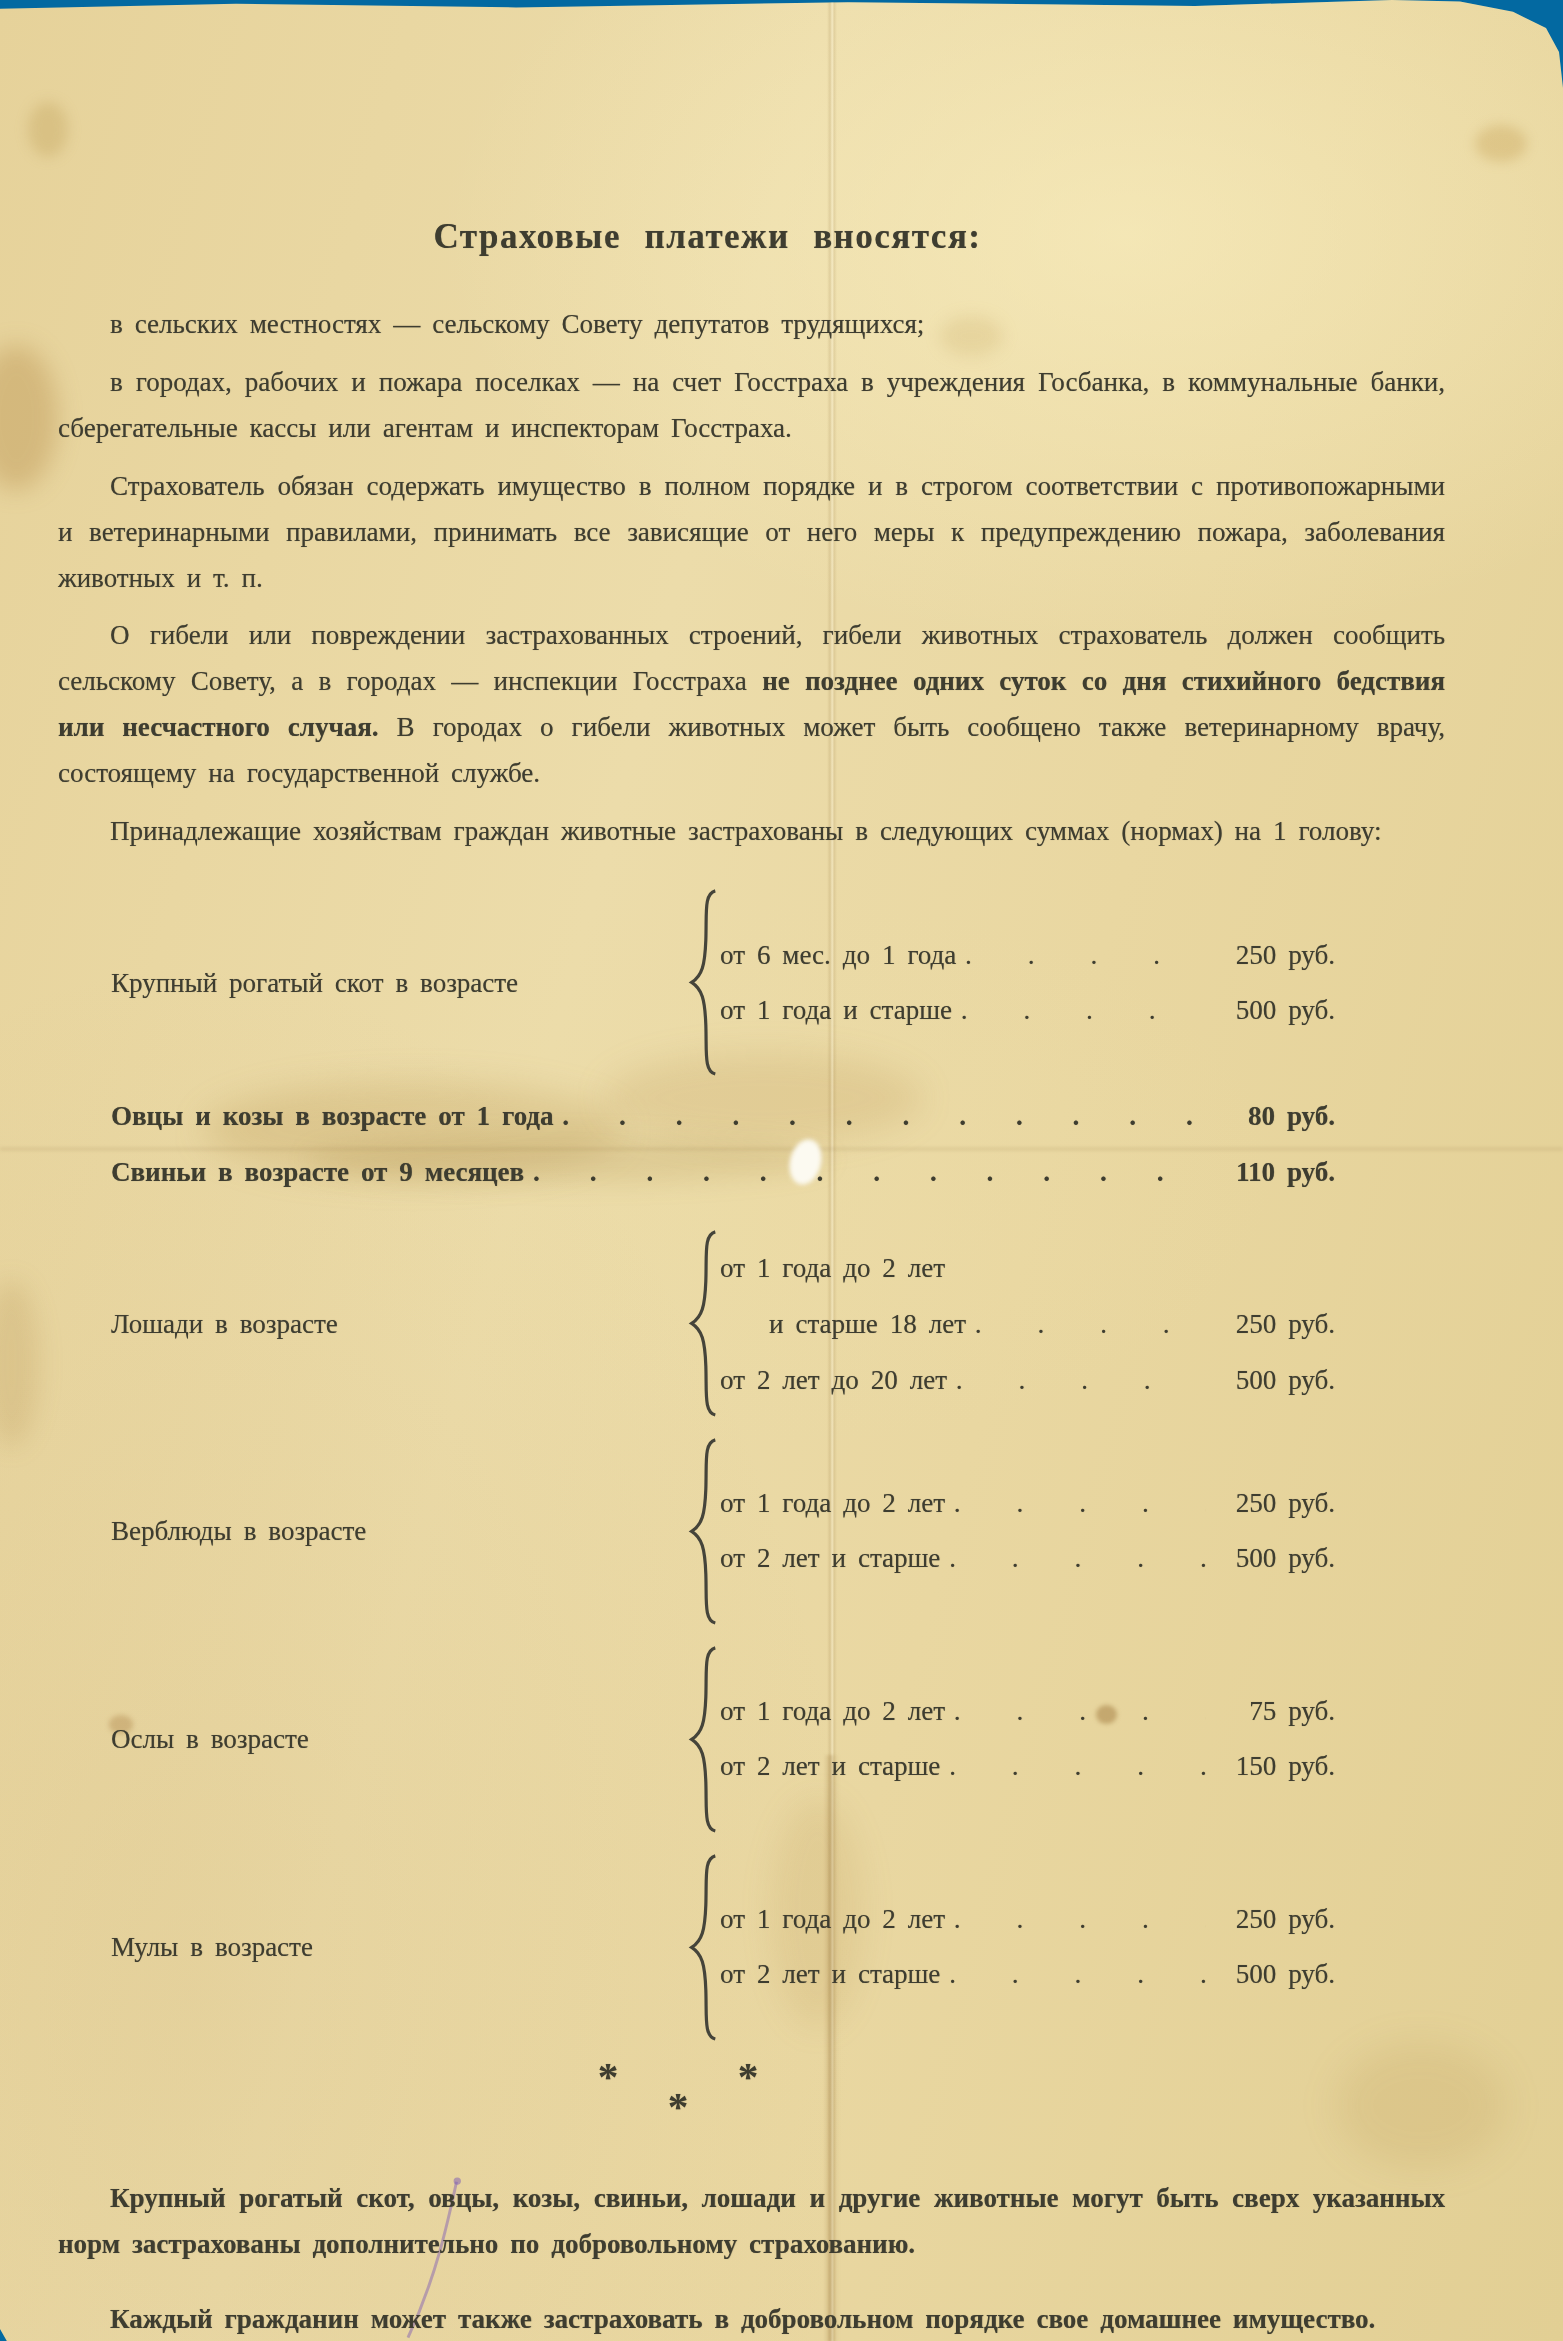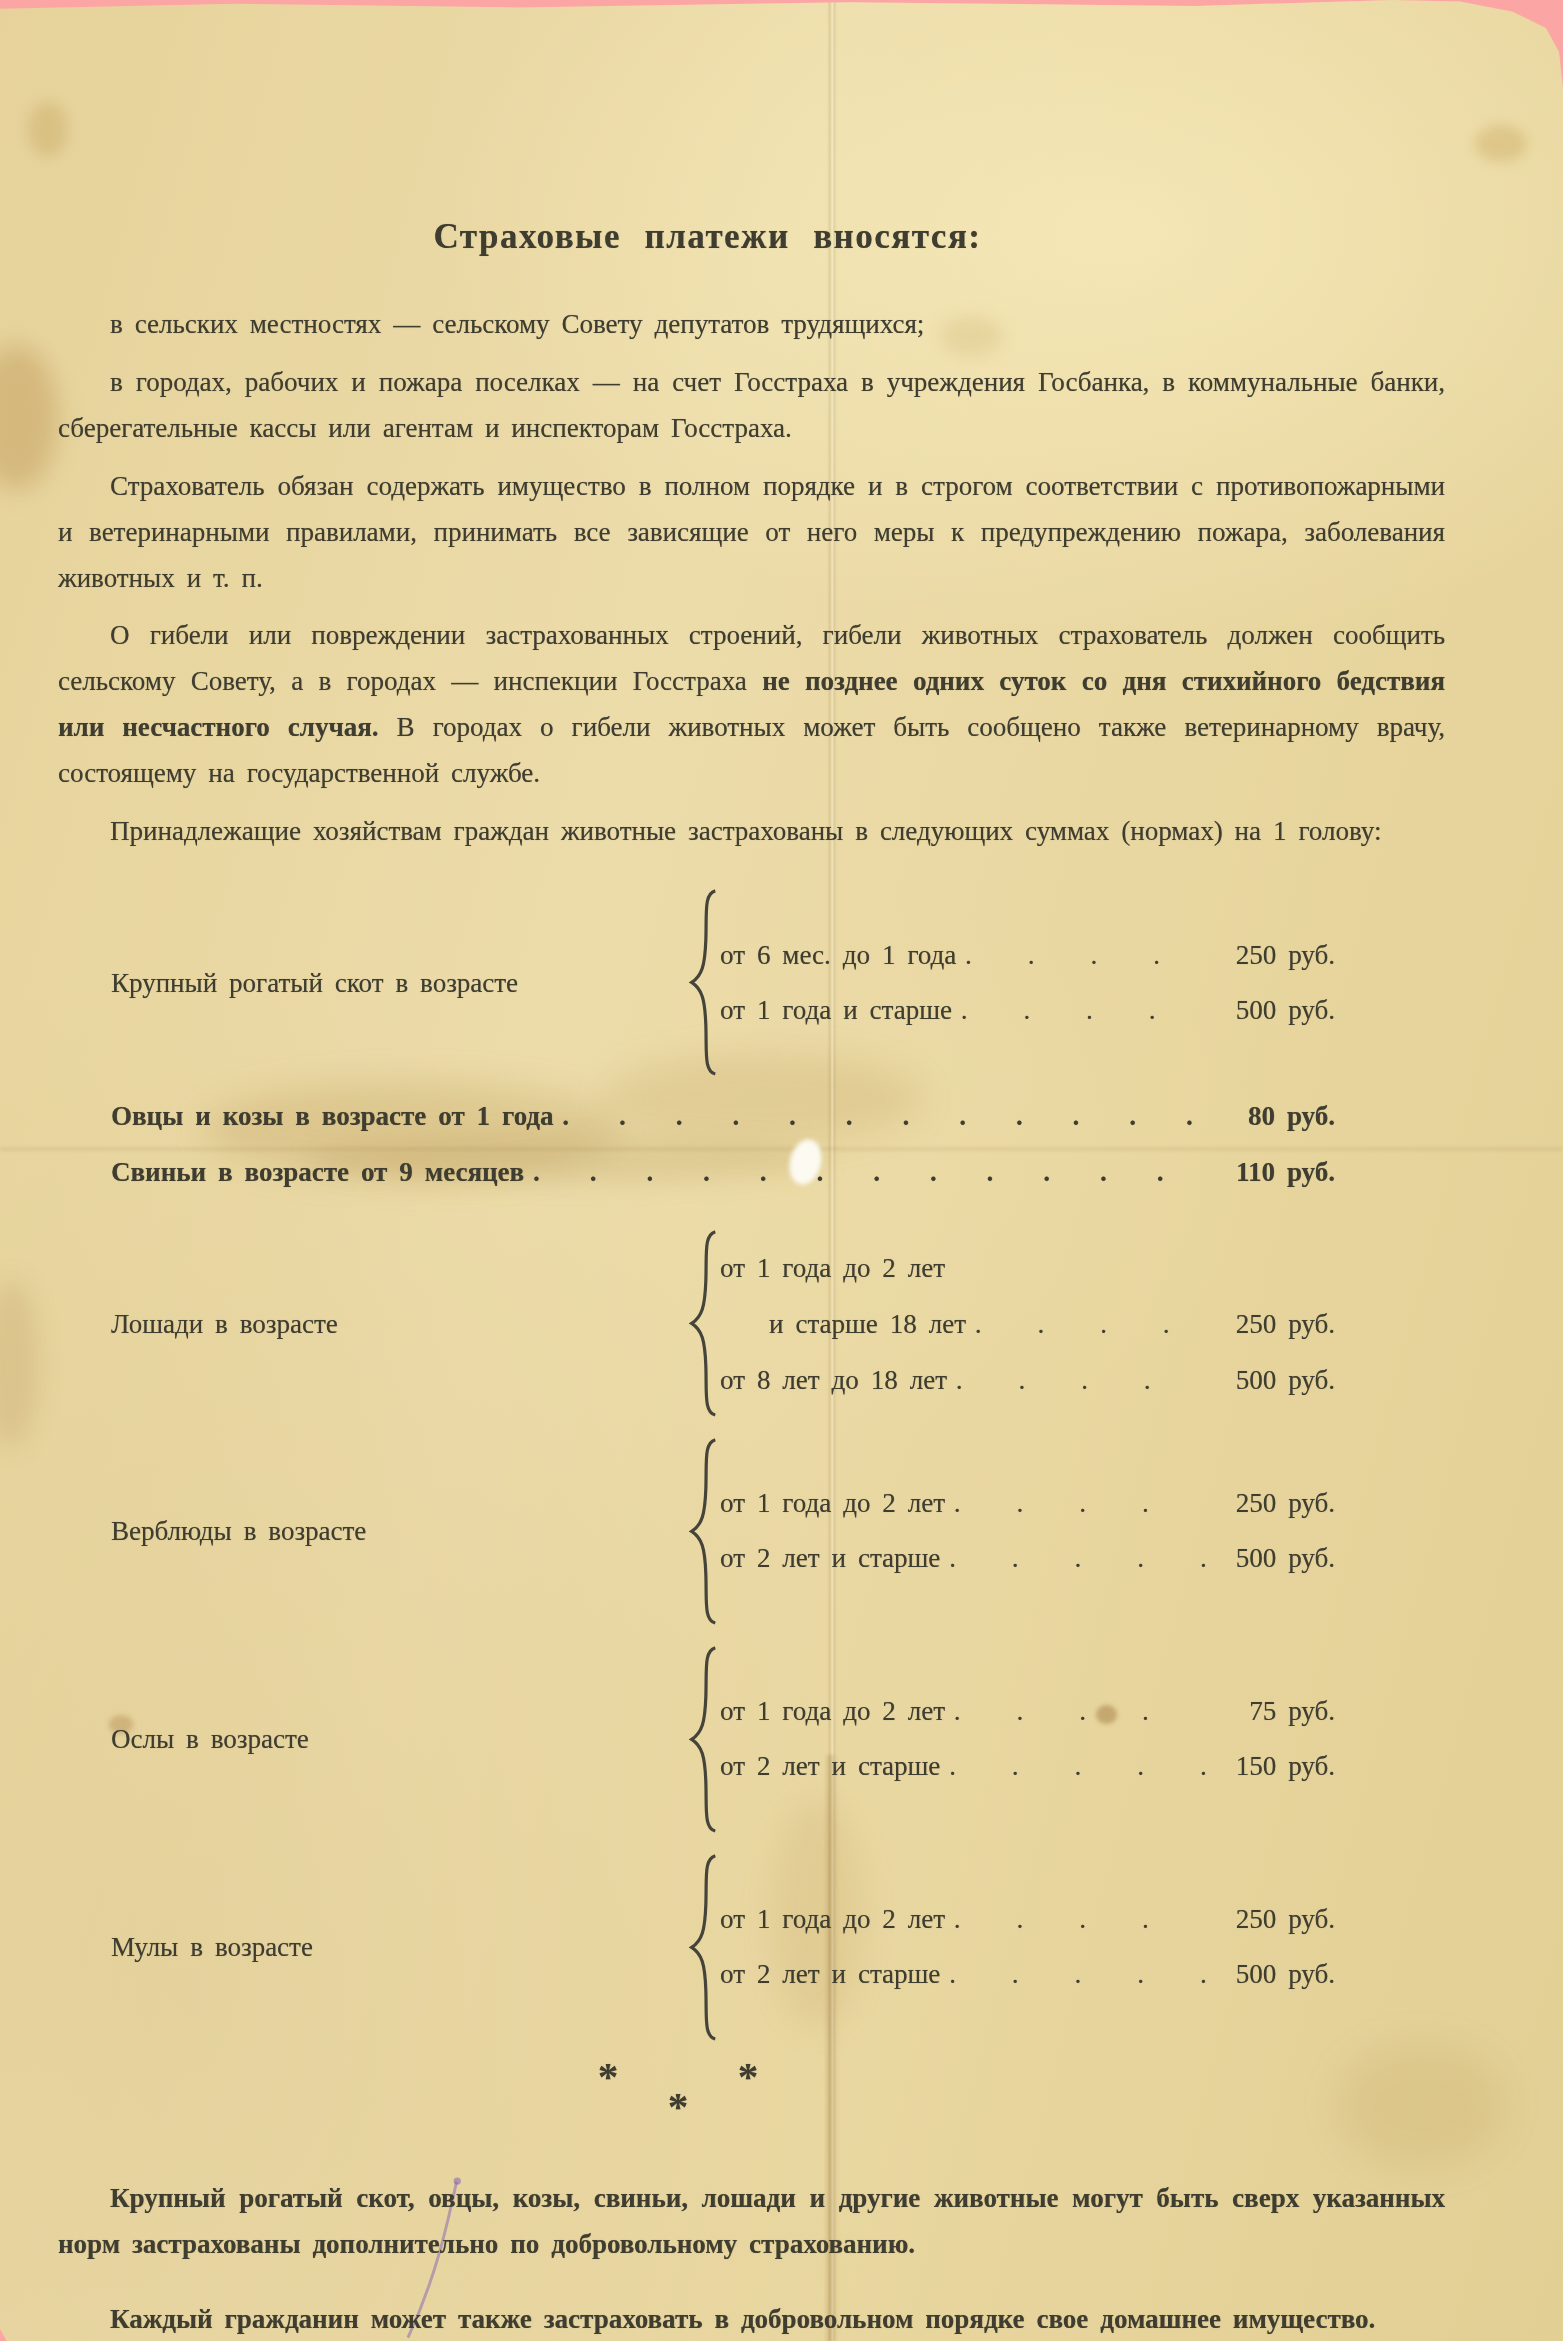--- a/index.html
+++ b/index.html
@@ -1,16 +1,16 @@
 <!DOCTYPE html>
 <html lang="ru" style="font-size:11.8px"><head>
 <meta charset="utf-8">
 <style>
   html,body{margin:0;padding:0;background:#ffffff;}
-  .page{position:relative;width:1563px;height:2342px;background:#fca5a5;overflow:hidden;
+  .page{position:relative;width:1563px;height:2342px;background:#0369a1;overflow:hidden;
         font-family:"Liberation Serif","DejaVu Serif",serif;}
   .paper{position:absolute;inset:0;
     background:
       radial-gradient(ellipse 1106px 664px at 72% 10%, rgba(252,242,196,.55), transparent 62%),
       radial-gradient(ellipse 959px 1475px at 12% 85%, rgba(198,166,100,.18), transparent 70%),
       radial-gradient(ellipse 664px 369px at 50% 50%, rgba(236,220,166,.5), transparent 75%),
       linear-gradient(105deg,#e6d29a 0%,#ecdcaa 38%,#e9d7a1 62%,#e2cf94 100%);
     clip-path:polygon(0px 8.8px,236px 3.7px,516px 7.4px,848px 2.2px,1195px 5.9px,1392px 0px,
       1460px 1.5px,1513px 11.8px,1546px 28px,1559px 52px,1563px 88px,
       1563px 2342px,7.4px 2342px,0px 2329px);
@@ -146,21 +146,21 @@
         <div class="rg-rows">
           <div class="rate-row tall">
             <span class="rr-text">от 1 года до 2 лет</span>
           </div>
           <div class="rate-row tall indented">
             <span class="rr-text">и старше 18 лет</span>
             <span class="rr-dots">. . . . . . . .</span>
             <span class="rr-price">250 руб.</span>
           </div>
           <div class="rate-row tall">
-            <span class="rr-text">от 8 лет до 18 лет</span>
+            <span class="rr-text">от 2 лет до 20 лет</span>
             <span class="rr-dots">. . . . . . . .</span>
             <span class="rr-price">500 руб.</span>
           </div>
         </div>
       </div>
 
       <div class="rate-group group-gap">
         <div class="rg-label">Верблюды в возрасте</div>
         <div class="rg-brace">
           <svg viewBox="0 0 36 200" preserveAspectRatio="none">

